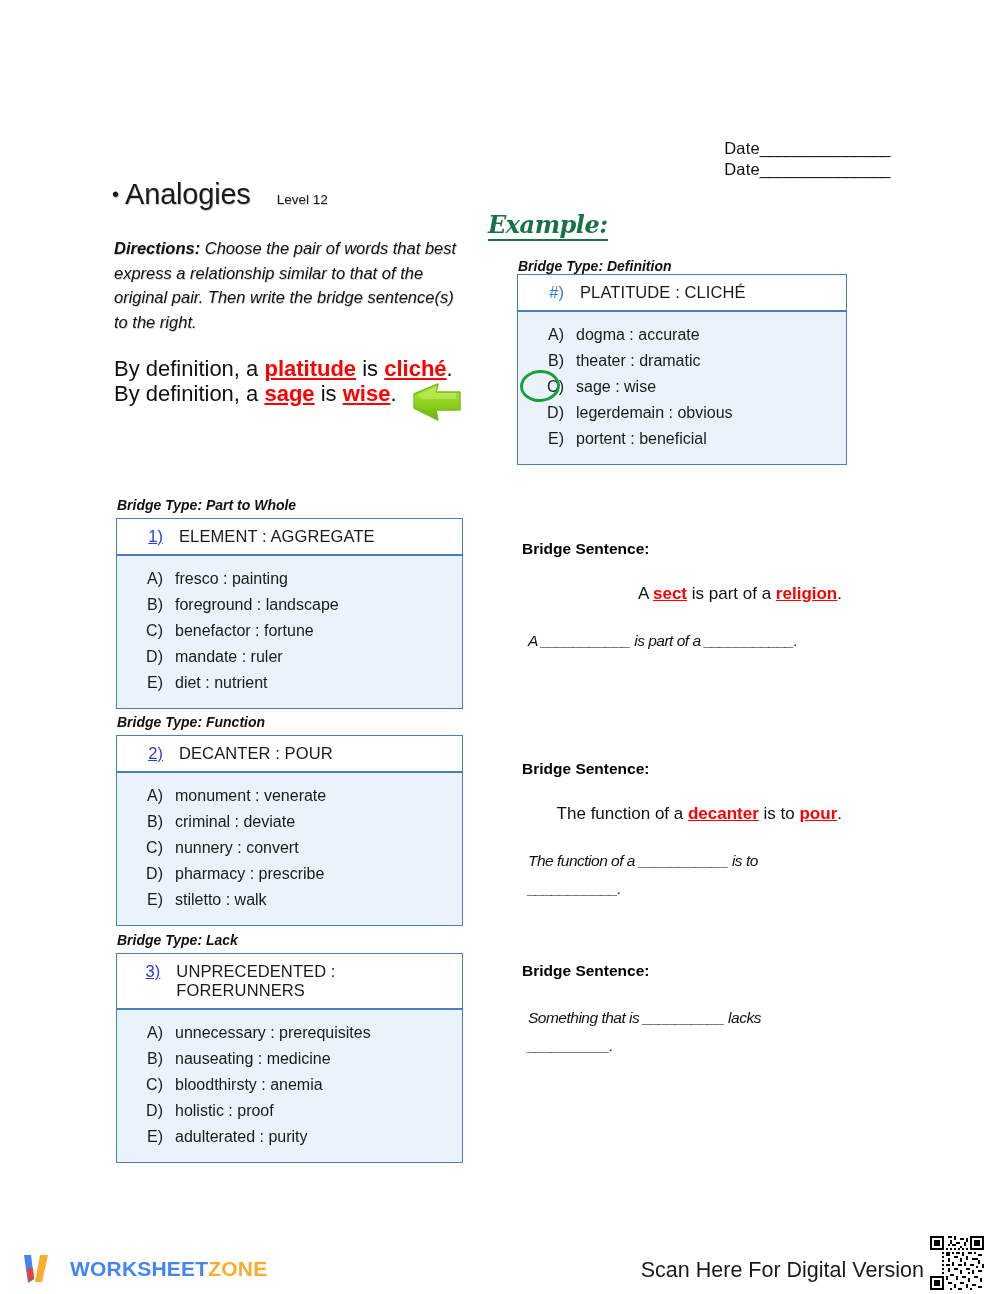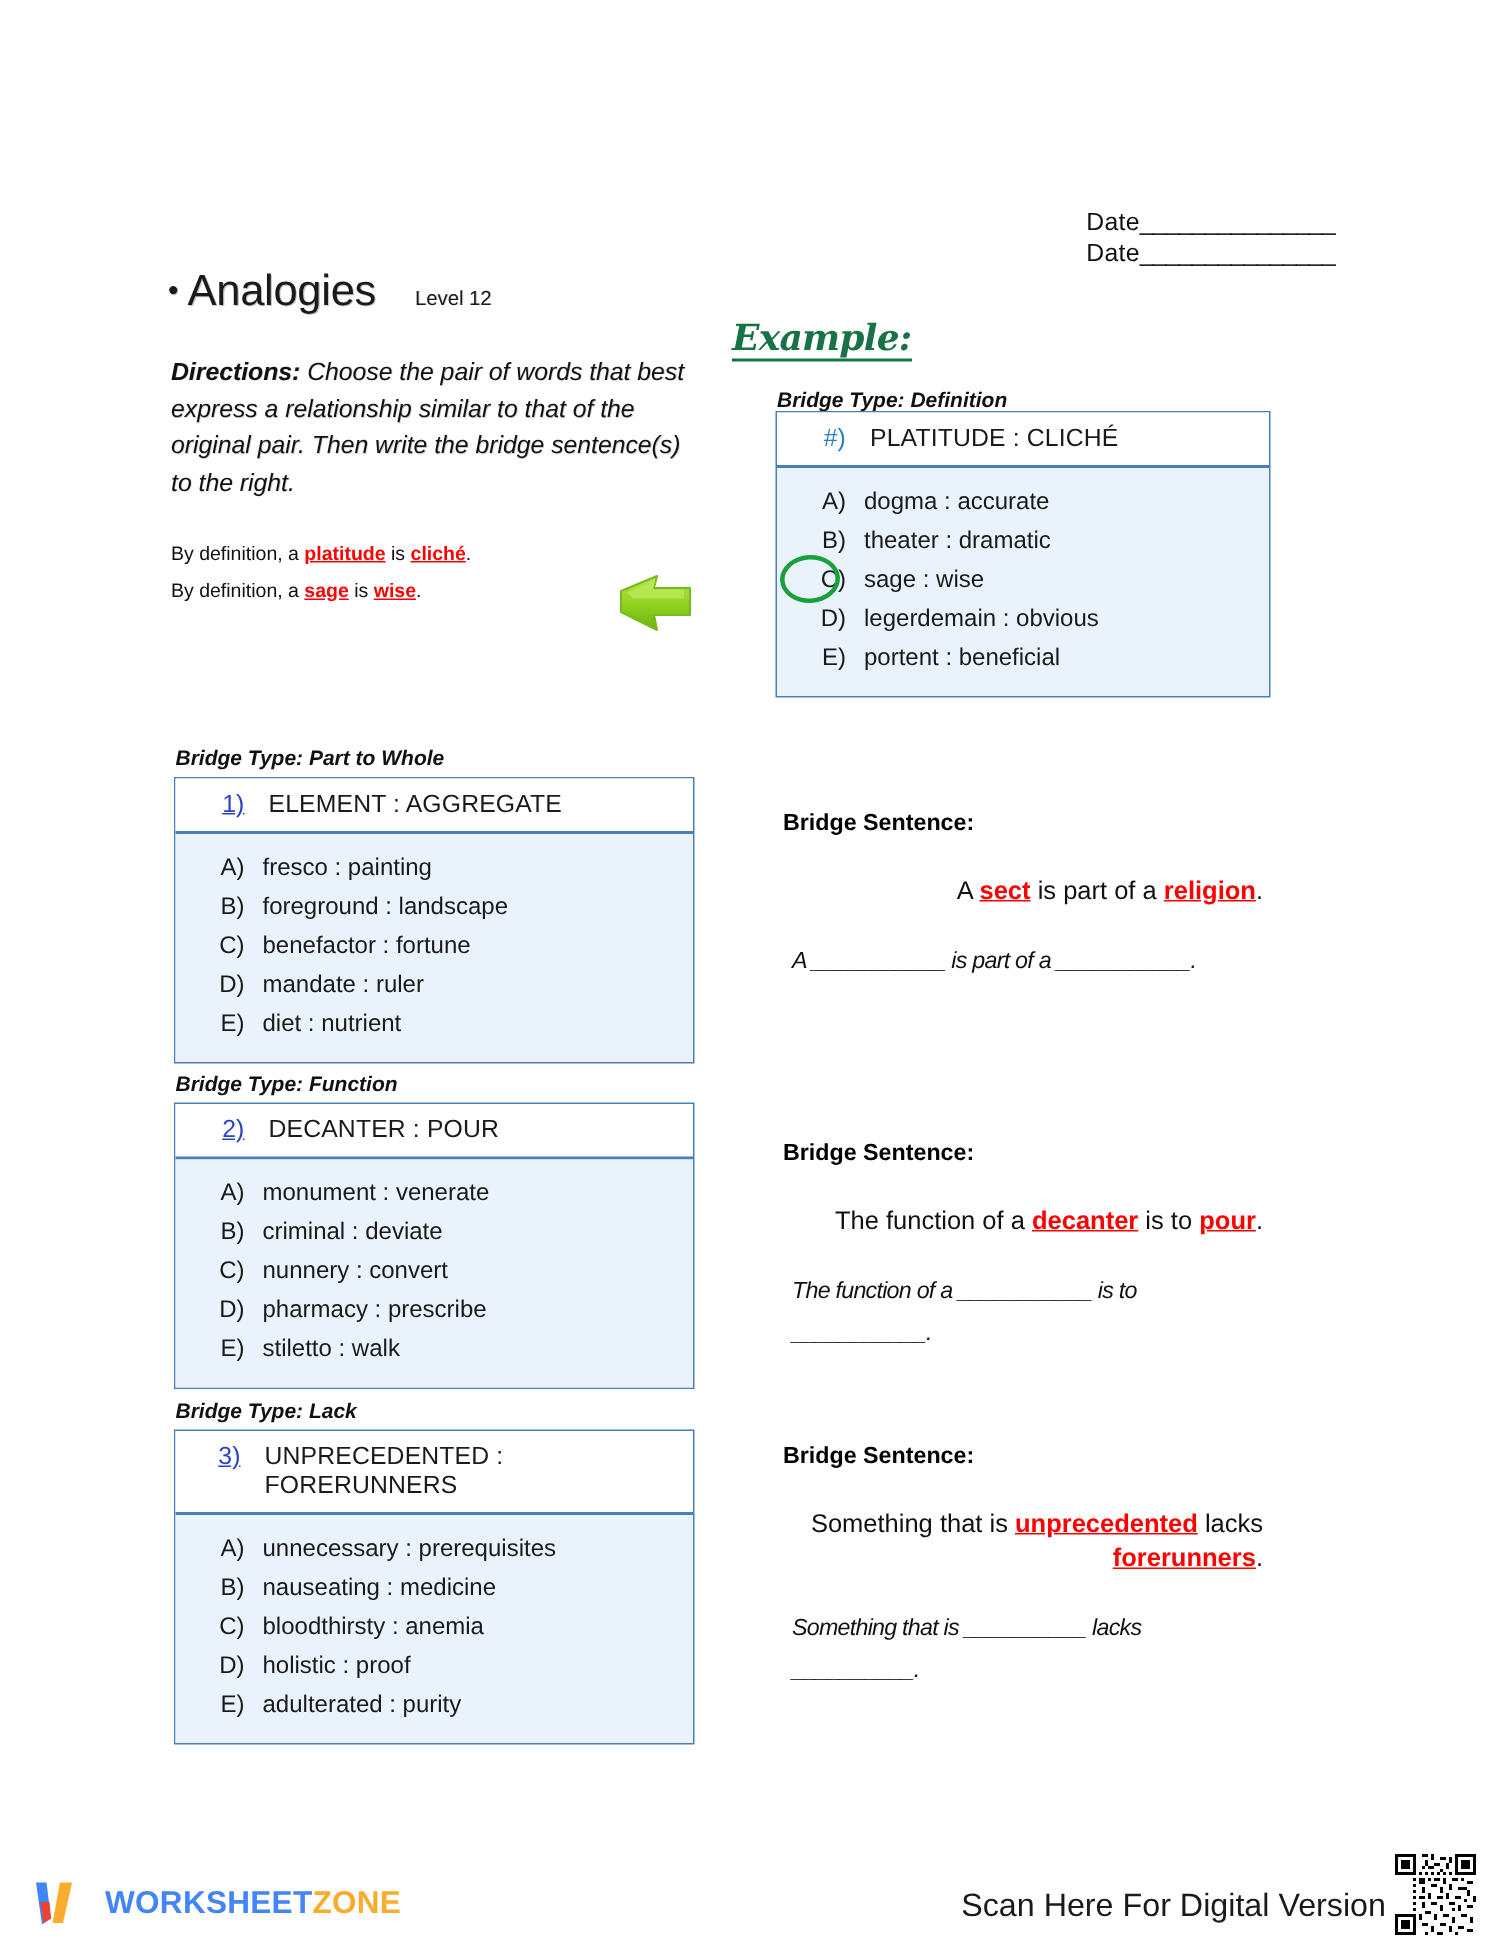--- a/index.html
+++ b/index.html
@@ -67,21 +67,21 @@
     text-shadow: 0.55px 0.55px 0 rgba(160,160,160,.5);
   }
   #directions .lead { font-weight: bold; }
 
   
   #example-sentences {
     position: absolute;
     left: 114px;
     top: 357px;
     width: 360px;
-    font-size: 13px;
+    font-size: 22px;
     line-height: 24.5px;
     color: #111;
   }
   .kw {
     color: #ff0000;
     font-weight: bold;
     text-decoration: underline;
   }
 
   
@@ -421,23 +421,20 @@
     </div>
     <div class="opt">
       <span class="olet">E)</span>
       <span>adulterated : purity</span>
     </div>
   </div>
 </div>
 
 <div class="bs-group" style="left:522px; top:962px;">
   <div class="bs-title">Bridge Sentence:</div>
-  <div class="bs-filled">
-    <span>Something that is </span><span class="kw">unprecedented</span><span> lacks </span><span class="kw">forerunners</span><span>.</span>
-  </div>
   <div class="bs-blank blank">Something that is __________ lacks __________.</div>
 </div>
 
 <div id="footer-logo">
   <svg id="logo-mark" viewBox="0 0 42 34">
     <path d="M4 3 L11 3 L14 27 L8 31 Z" fill="#4285f4"></path>
     <path d="M7 16 L13 16 L14 27 L9 30 Z" fill="#ea4335"></path>
     <path d="M20 3 L28 3 L22 30 L15 30 Z" fill="#fbac2c"></path>
   </svg>
   <div id="logo-text">

